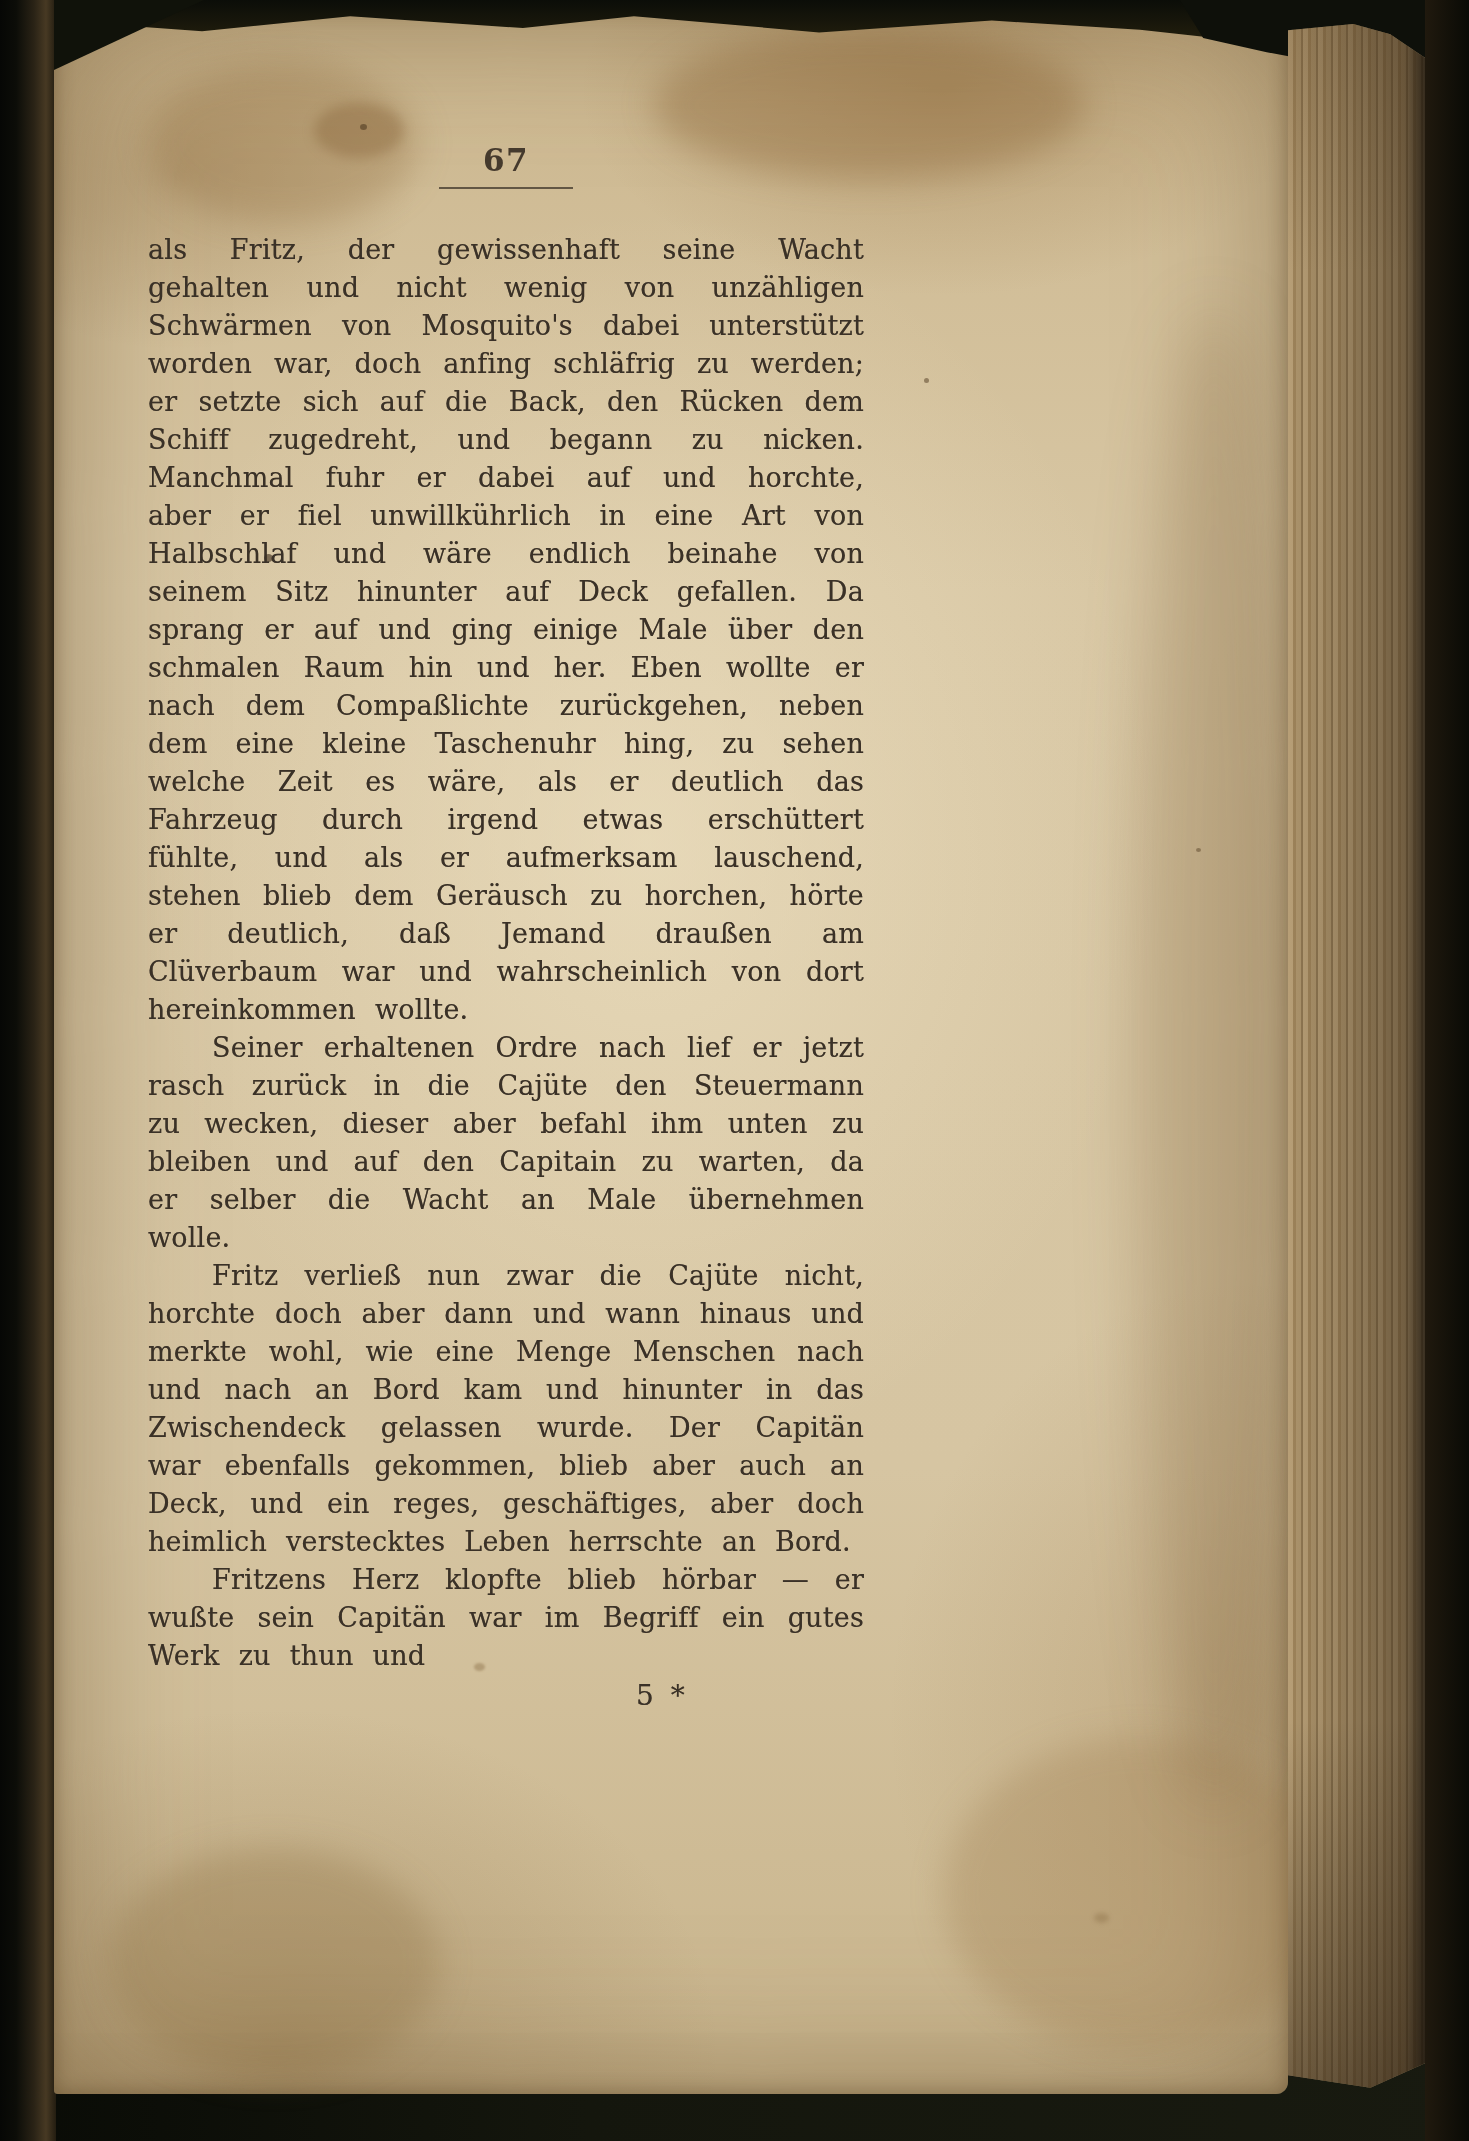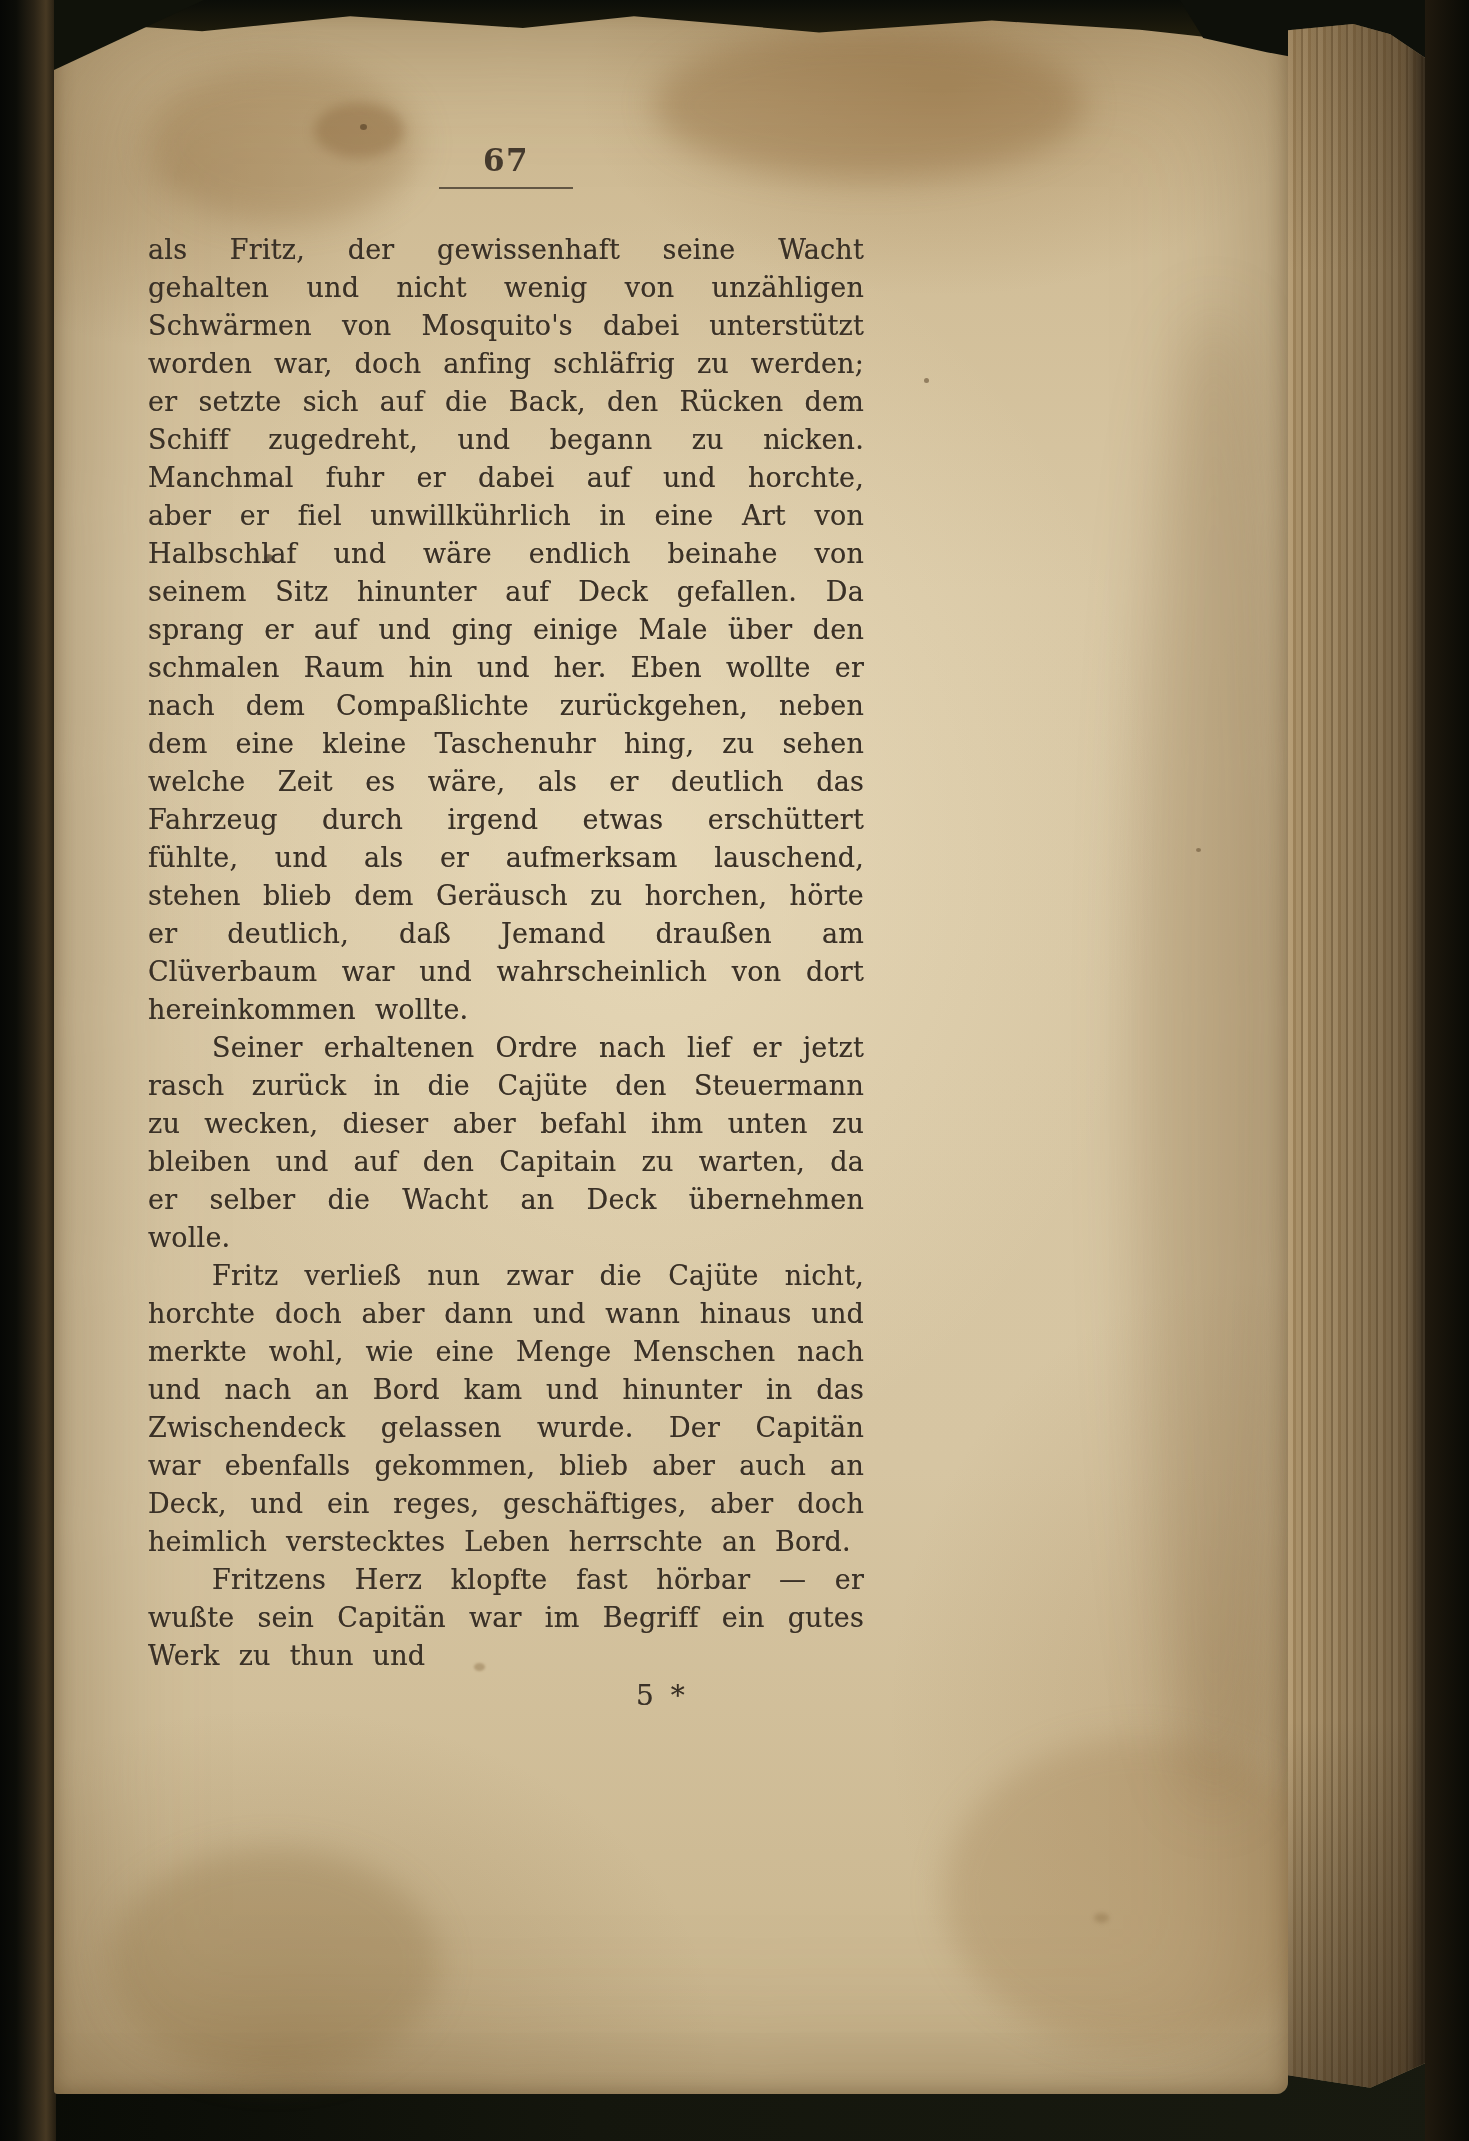--- a/index.html
+++ b/index.html
@@ -107,21 +107,21 @@
 
   <div class="fore-edge"></div>
   <div class="cover-right"></div>
 
   <div class="content">
     <div class="page-number">67</div>
     <div class="head-rule"></div>
 
     <div class="body-text">
       <p>als Fritz, der gewissenhaft seine Wacht gehalten und nicht wenig von unzähligen Schwärmen von Mosquito's dabei unterstützt worden war, doch anfing schläfrig zu werden; er setzte sich auf die Back, den Rücken dem Schiff zugedreht, und begann zu nicken. Manchmal fuhr er dabei auf und horchte, aber er fiel unwillkührlich in eine Art von Halbschlaf und wäre endlich beinahe von seinem Sitz hinunter auf Deck gefallen. Da sprang er auf und ging einige Male über den schmalen Raum hin und her. Eben wollte er nach dem Compaßlichte zurückgehen, neben dem eine kleine Taschenuhr hing, zu sehen welche Zeit es wäre, als er deutlich das Fahrzeug durch irgend etwas erschüttert fühlte, und als er aufmerksam lauschend, stehen blieb dem Geräusch zu horchen, hörte er deutlich, daß Jemand draußen am Clüverbaum war und wahrscheinlich von dort hereinkommen wollte.</p>
-      <p class="indented">Seiner erhaltenen Ordre nach lief er jetzt rasch zurück in die Cajüte den Steuermann zu wecken, dieser aber befahl ihm unten zu bleiben und auf den Capitain zu warten, da er selber die Wacht an Deck übernehmen wolle.</p>
+      <p class="indented">Seiner erhaltenen Ordre nach lief er jetzt rasch zurück in die Cajüte den Steuermann zu wecken, dieser aber befahl ihm unten zu bleiben und auf den Capitain zu warten, da er selber die Wacht an Male übernehmen wolle.</p>
       <p class="indented">Fritz verließ nun zwar die Cajüte nicht, horchte doch aber dann und wann hinaus und merkte wohl, wie eine Menge Menschen nach und nach an Bord kam und hinunter in das Zwischendeck gelassen wurde. Der Capitän war ebenfalls gekommen, blieb aber auch an Deck, und ein reges, geschäftiges, aber doch heimlich verstecktes Leben herrschte an Bord.</p>
-      <p class="indented">Fritzens Herz klopfte fast hörbar — er wußte sein Capitän war im Begriff ein gutes Werk zu thun und</p>
+      <p class="indented">Fritzens Herz klopfte blieb hörbar — er wußte sein Capitän war im Begriff ein gutes Werk zu thun und</p>
     </div>
 
     <div class="signature">5 *</div>
   </div>
 
 </div>
 
 </body></html>

